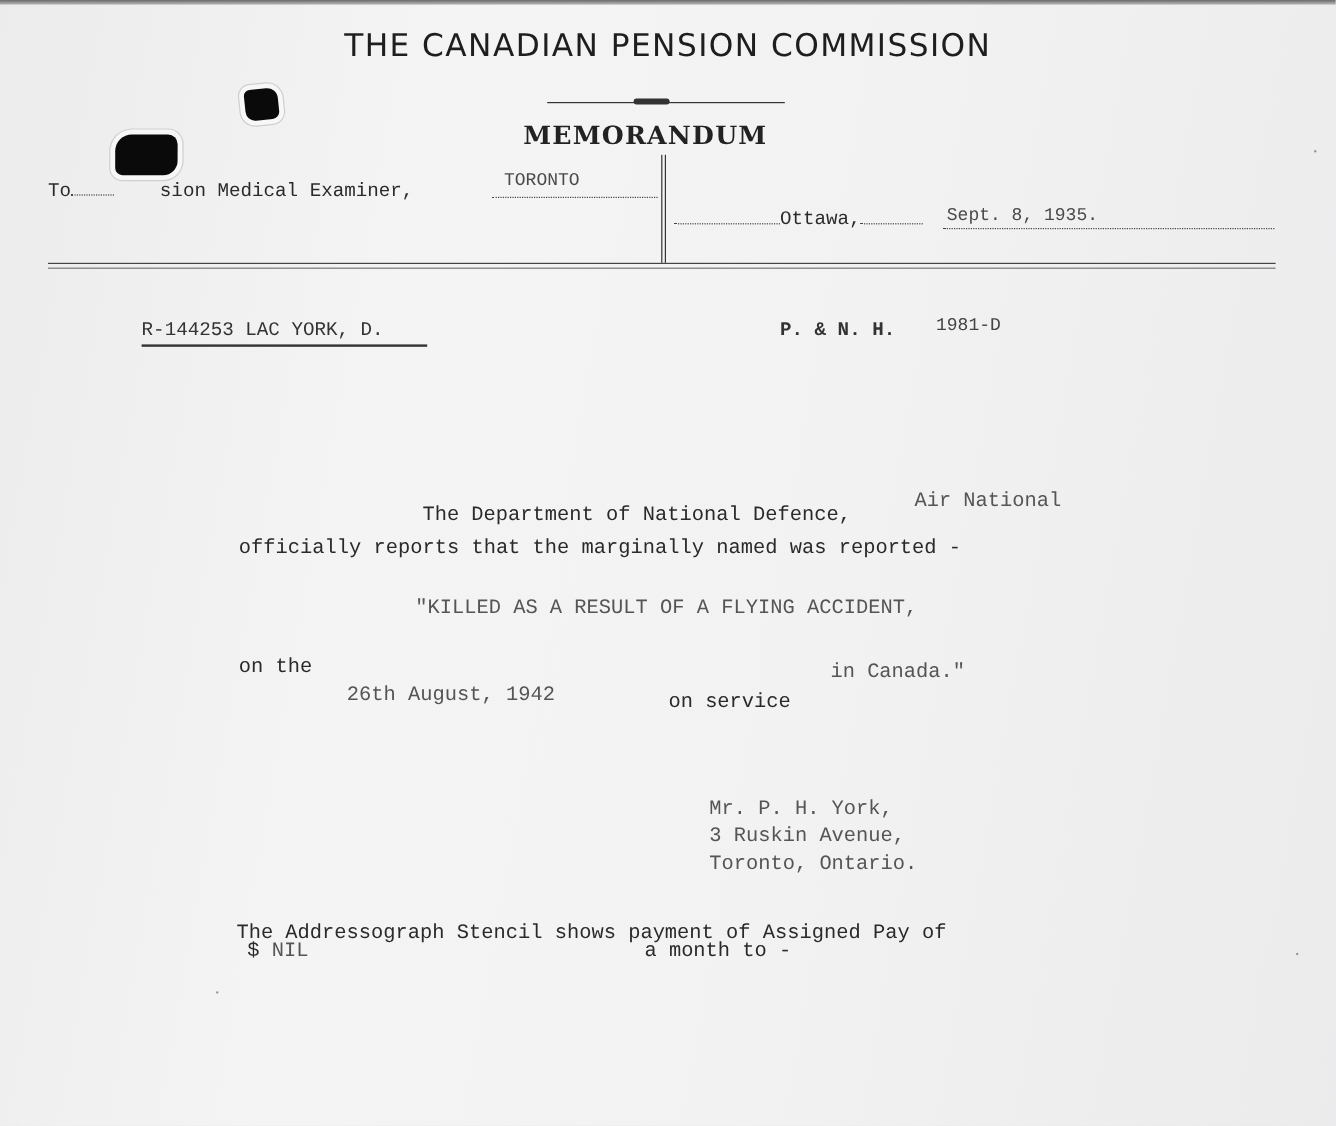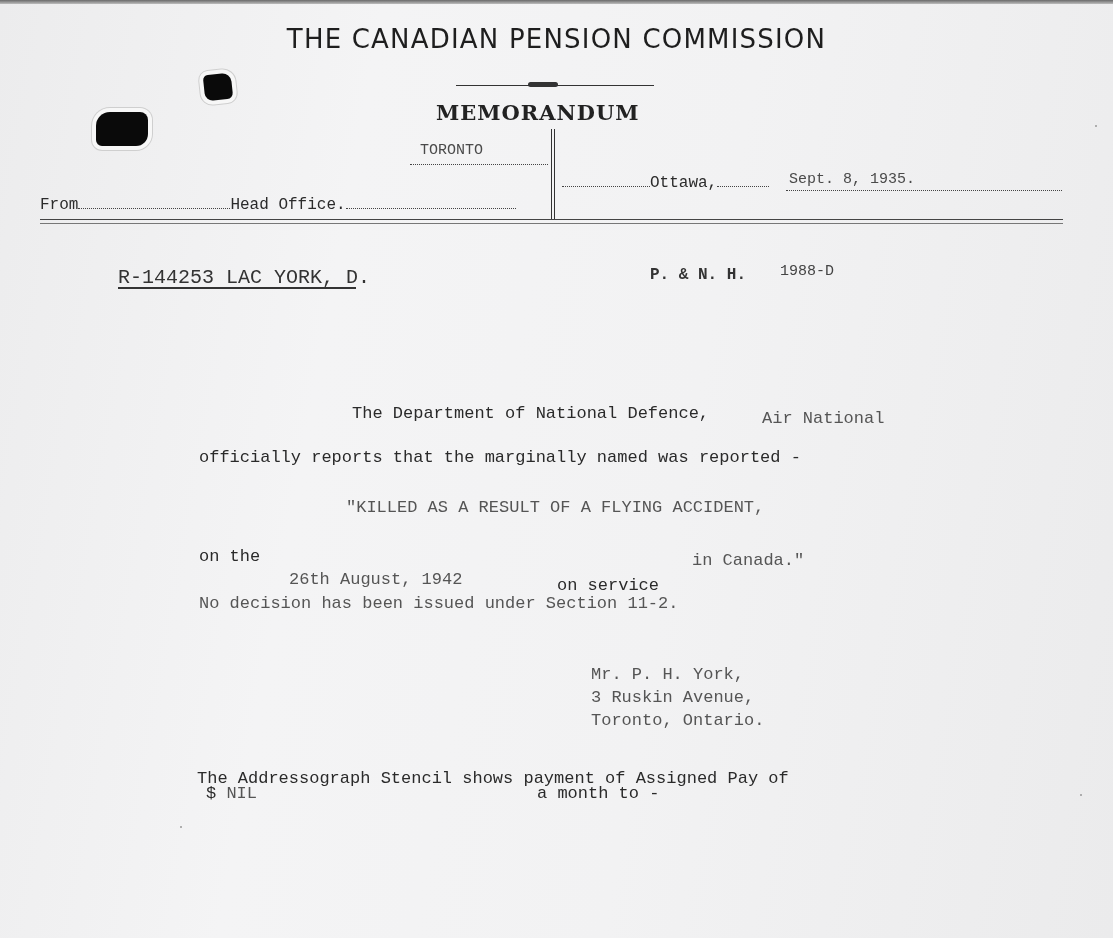--- a/index.html
+++ b/index.html
@@ -50,21 +50,21 @@
     .hrule-2 { left: 40px; top: 219px; width: 1023px; border-top: 1px solid #777; }
     .hole {
       background: #0a0a0a;
       box-shadow: 0 0 0 4px #f7f7f7, 0 0 0 5px #cfcfcf;
     }
     .hole-1 { left: 204px; top: 70px; width: 28px; height: 26px; border-radius: 5px 9px 6px 8px; transform: rotate(-6deg); }
     .hole-2 { left: 96px; top: 108px; width: 52px; height: 34px; border-radius: 14px 8px 12px 6px; }
     .body-text { font-size: 17px; color: #2a2a2a; }
     .light { color: #555; }
     .ref {
-      left: 118px; top: 262px; font-size: 20px; color: #333;
+      left: 118px; top: 262px; font-size: 16px; color: #333;
     }
     .ref-underline { left: 118px; top: 283px; width: 238px; border-top: 2px solid #333; }
     .pnh { left: 650px; top: 262px; font-size: 16px; color: #333; font-weight: bold; }
     .pnh-num { left: 780px; top: 259px; font-size: 15px; color: #444; }
     .fleck { background: #999; width: 2px; height: 2px; border-radius: 1px; }
   </style>
 </head>
 <body>
 
 <div class="topbar"></div>
@@ -74,56 +74,55 @@
   <div class="abs hole hole-1"></div>
   <div class="abs hole hole-2"></div>
 
   <div class="abs title">
     <span class="title-inner">THE CANADIAN PENSION COMMISSION</span>
   </div>
   <div class="abs orn-line"></div>
   <div class="abs orn-dot"></div>
   <div class="abs memo">MEMORANDUM</div>
 
+  <div class="abs form-text" style="left:40px; top:144px;">
+    <span>To</span><span class="dots" style="width:36px;"></span><span style="display:inline-block; width:38px;"></span><span>sion Medical Examiner,</span>
+  </div>
   <div class="abs typed" style="left:420px; top:138px;">TORONTO</div>
   <div class="abs dots" style="left:410px; top:146px; width:138px;"></div>
 
-  <div class="abs form-text" style="left:40px; top:190px;">
-    <span>From</span><span class="dots" style="width:152px;"></span><span>Head Office.</span><span class="dots" style="width:170px;"></span>
-  </div>
 
   <div class="abs vdiv"></div>
 
   <div class="abs form-text" style="left:562px; top:168px;">
     <span class="dots" style="width:88px;"></span><span>Ottawa,</span><span class="dots" style="width:52px;"></span>
   </div>
   <div class="abs typed" style="left:789px; top:167px;">Sept. 8, 1935.</div>
   <div class="abs dots" style="left:786px; top:172px; width:276px;"></div>
 
   <div class="abs hrule-1"></div>
   <div class="abs hrule-2"></div>
 
   <div class="abs ref">R-144253 LAC YORK, D.</div>
   <div class="abs ref-underline"></div>
   <div class="abs pnh">P. &amp; N. H.</div>
-  <div class="abs pnh-num">1988-D</div>
+  <div class="abs pnh-num">1981-D</div>
 
-  <div class="abs body-text" style="left:352px; top:400px;">The Department of National Defence,</div>
+  <div class="abs body-text" style="left:352px; top:416px;">The Department of National Defence,</div>
   <div class="abs body-text light" style="left:762px; top:405px;">Air National</div>
 
   <div class="abs body-text" style="left:199px; top:444px;">officially reports that the marginally named was reported -</div>
 
   <div class="abs body-text light" style="left:346px; top:494px;">"KILLED AS A RESULT OF A FLYING ACCIDENT,</div>
 
   <div class="abs body-text" style="left:199px; top:543px;">on the</div>
   <div class="abs body-text light" style="left:289px; top:566px;">26th August, 1942</div>
   <div class="abs body-text" style="left:557px; top:572px;">on service</div>
   <div class="abs body-text light" style="left:692px; top:547px;">in Canada."</div>
 
-  <div class="abs body-text light" style="left:199px; top:590px;">No decision has been issued under Section 11-2.</div>
 
   <div class="abs body-text light" style="left:591px; top:661px;">Mr. P. H. York,</div>
   <div class="abs body-text light" style="left:591px; top:684px;">3 Ruskin Avenue,</div>
   <div class="abs body-text light" style="left:591px; top:707px;">Toronto, Ontario.</div>
 
   <div class="abs body-text" style="left:197px; top:765px;">The Addressograph Stencil shows payment of Assigned Pay of</div>
 
   <div class="abs body-text" style="left:206px; top:780px;">
     <span>$</span>
     <span class="light">NIL</span>

